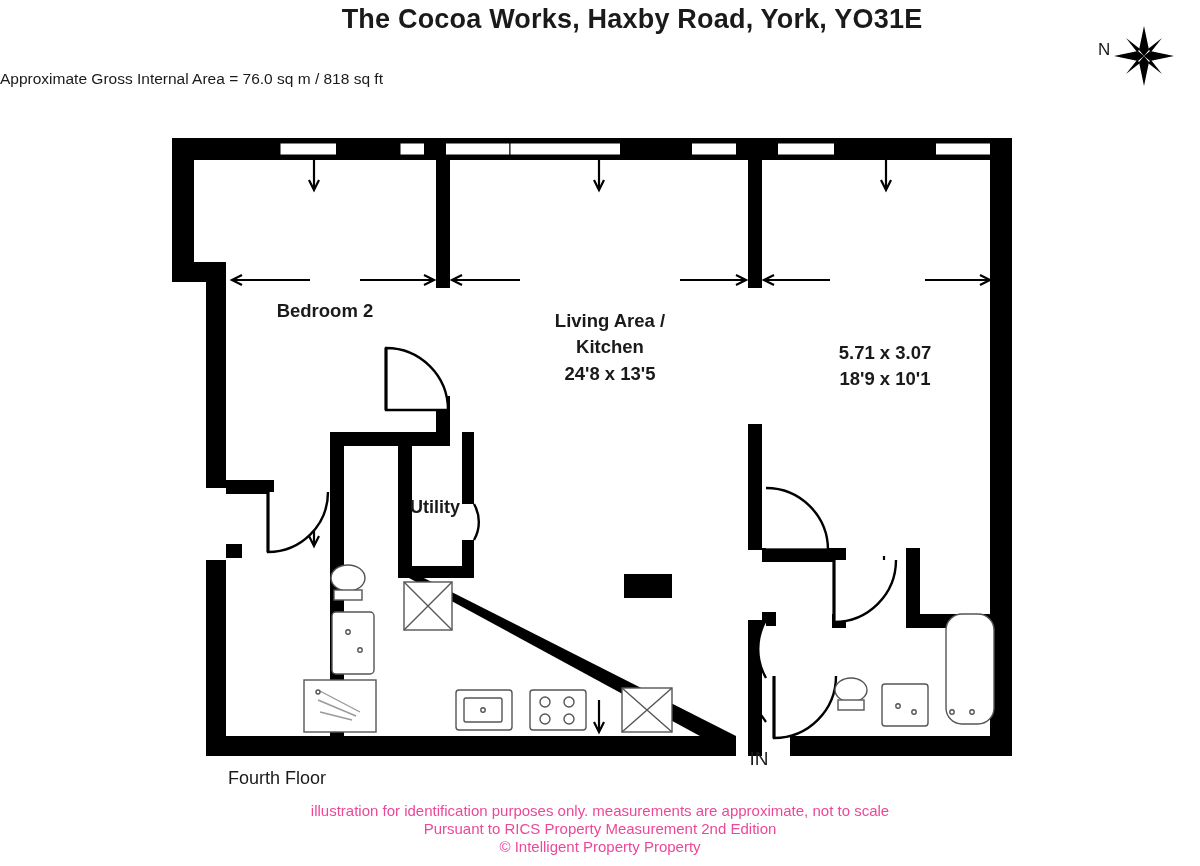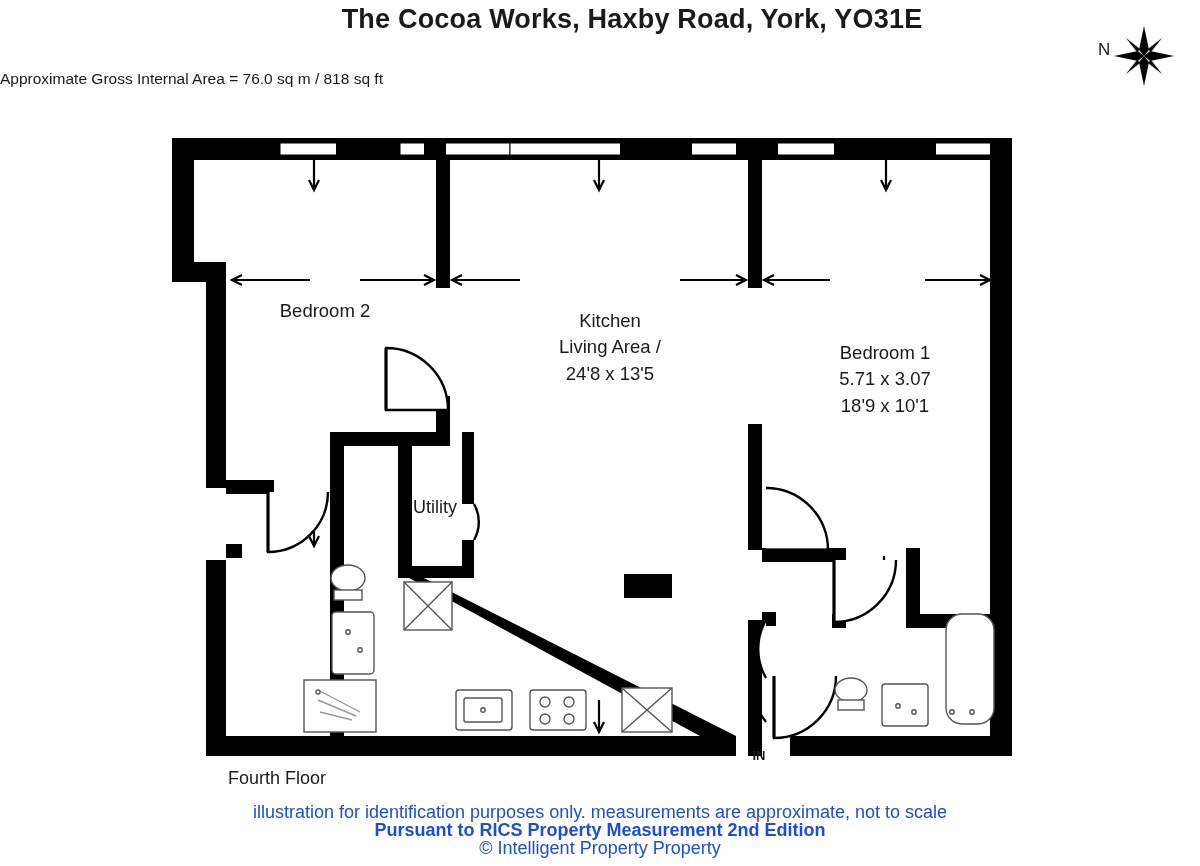--- a/index.html
+++ b/index.html
@@ -16,31 +16,31 @@
     left:0;top:4px;width:1200px;text-align:center;
     font-size:27px;font-weight:bold;letter-spacing:.2px;padding-left:32px;
   }
   #subtitle{
     left:0;top:70px;width:1200px;text-align:left;
     font-size:15.5px;
   }
   #floor-label{
     left:228px;top:768px;font-size:18px;font-weight:normal;
   }
-  .footnote{left:0;width:1200px;text-align:center;font-size:18px;color:#1d4ed8;}
+  .footnote{left:0;width:1200px;text-align:center;font-size:15px;color:#ec4899;}
   #fn1{top:802px;}
-  #fn2{top:820px;font-weight:bold;}
+  #fn2{top:820px;}
   #fn3{top:838px;}
 
-  .room{position:absolute;text-align:center;font-size:18.5px;line-height:1.42;}
+  .room{position:absolute;text-align:center;font-size:18.5px;line-height:1.42;font-weight:bold;}
   #room-bed2{left:205px;top:298px;width:240px;}
   #room-living{left:490px;top:308px;width:240px;}
   #room-bed1{left:765px;top:340px;width:240px;}
   #room-utility{left:370px;top:495px;width:130px;font-size:18px;}
-  #in-label{left:737px;top:748px;width:44px;text-align:center;font-size:13px;font-weight:bold;}
+  #in-label{left:737px;top:748px;width:44px;text-align:center;font-size:19px;}
 
   
   #compass{left:1096px;top:24px;width:96px;height:64px;}
   #compass .n{position:absolute;left:2px;top:16px;font-size:17px;}
 
   svg{display:block;}
 </style>
 </head>
 <body>
 
@@ -235,27 +235,26 @@
       <path d="M759,744 L759,714"></path>
         <path d="M752,722 L759,712 L766,722"></path>
     </g>
   </svg>
 
   <div class="room" id="room-bed2">
     <div>Bedroom 2</div>
   </div>
 
   <div class="room" id="room-living">
+    <div>Living Area /</div>
     <div>Kitchen</div>
-    <div>Living Area /</div>
     <div>24'8 x 13'5</div>
   </div>
 
   <div class="room" id="room-bed1">
-    <div>Bedroom 1</div>
     <div>5.71 x 3.07</div>
     <div>18'9 x 10'1</div>
   </div>
 
   <div class="room" id="room-utility">Utility</div>
 
   <div class="abs" id="in-label">IN</div>
 
   <div class="abs" id="floor-label">Fourth Floor</div>
 

